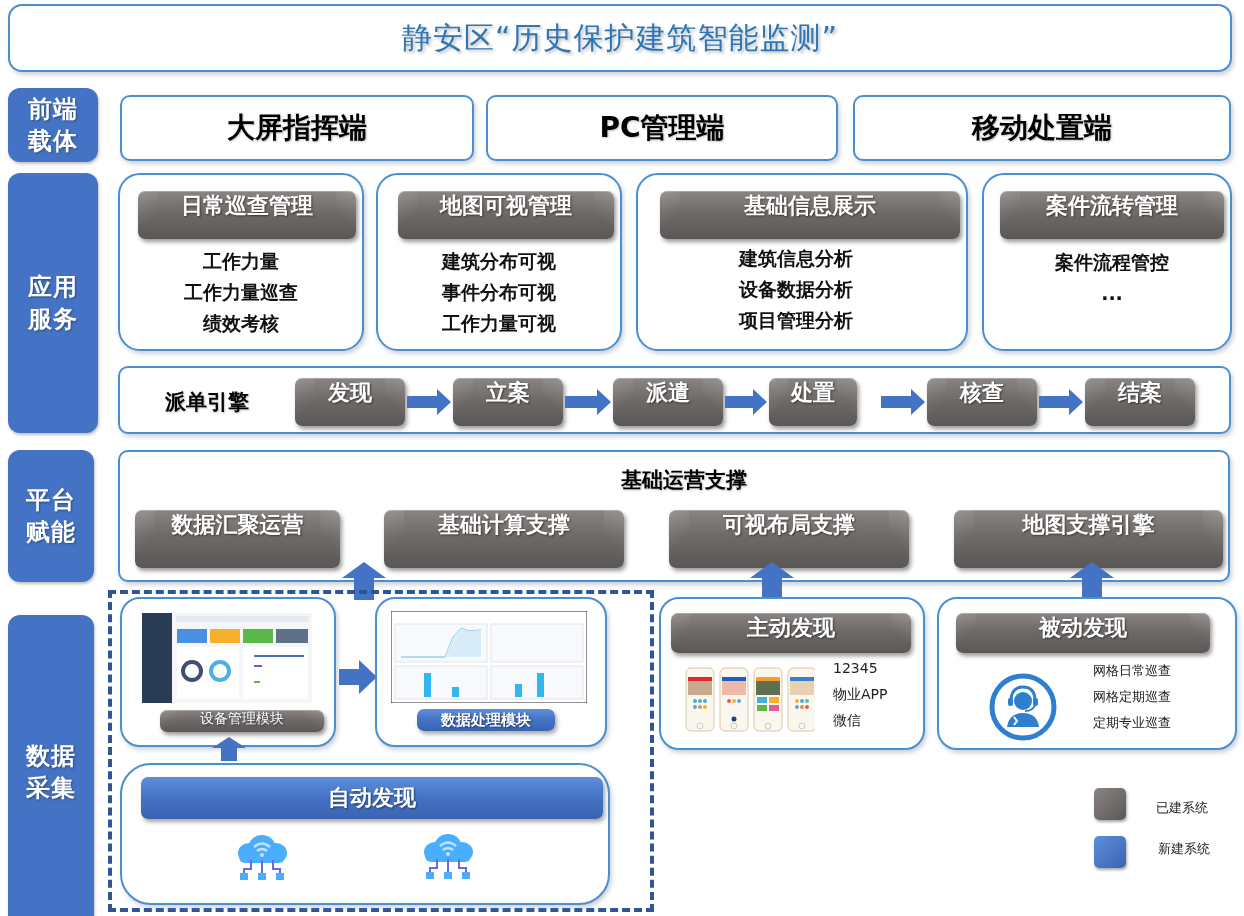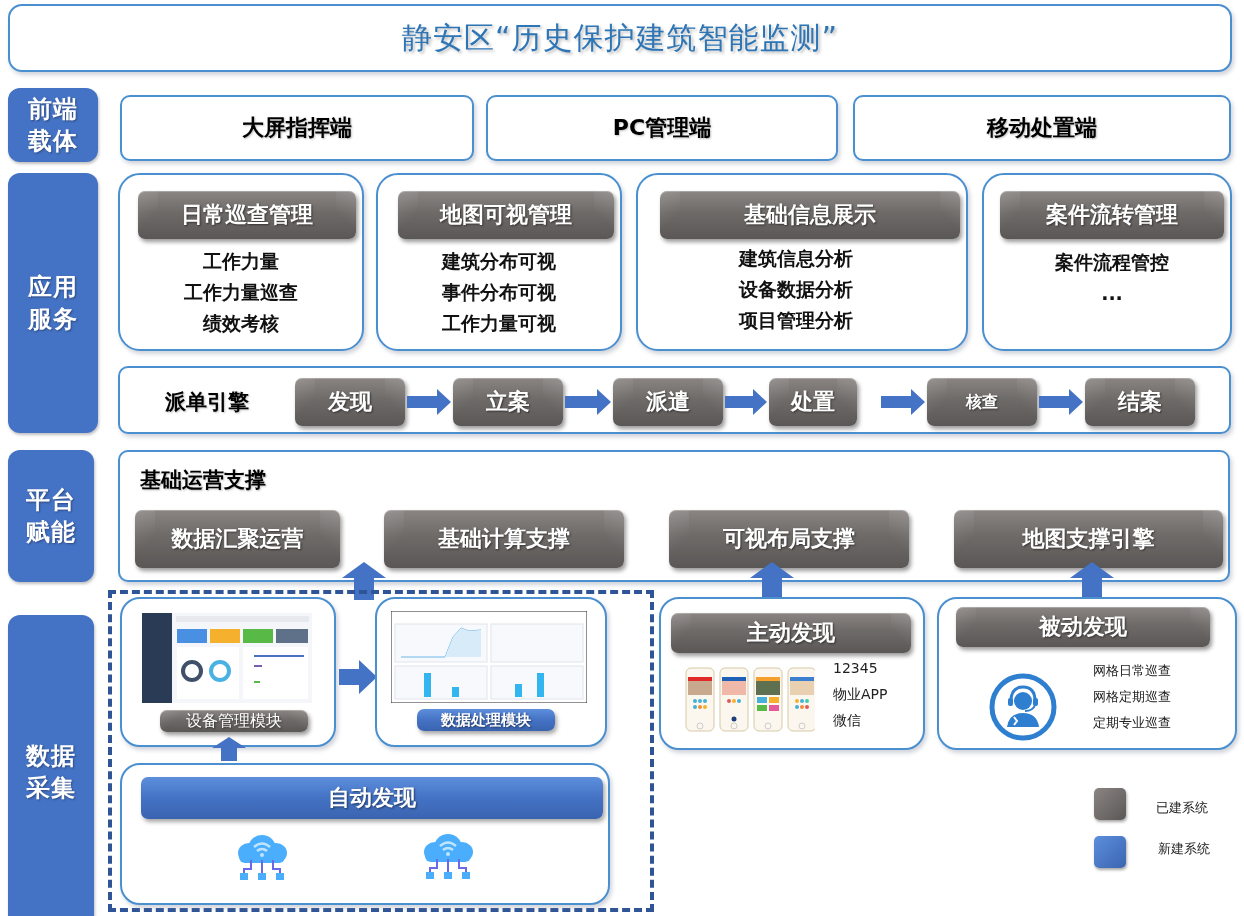--- a/index.html
+++ b/index.html
@@ -17,25 +17,25 @@
     background: #4472c4; border-radius: 12px; color: #fff; font-weight: bold;
     font-size: 24px; line-height: 32px; display: flex; align-items: center;
     justify-content: center; text-align: center; letter-spacing: 1px;
     text-shadow: 1px 1px 2px rgba(0,0,0,0.35);
     box-shadow: 1px 2px 3px rgba(0,0,0,0.25);
   }
   .title {
     color: #2e75b6; font-weight: normal; font-size: 30px; letter-spacing: 1px;
     text-shadow: 2px 2px 3px rgba(0,0,0,0.25);
   }
-  .front-text { font-weight: bold; font-size: 22px; color: #000; text-shadow: 1px 1px 2px rgba(0,0,0,0.25); }
+  .front-text { font-weight: bold; font-size: 28px; color: #000; text-shadow: 1px 1px 2px rgba(0,0,0,0.25); }
   .gbtn {
     background: linear-gradient(180deg, #8a8583 0%, #6e6a68 45%, #5b5756 100%);
     border-radius: 7px; color: #fff; font-weight: bold; display: flex;
-    align-items: center; justify-content: center;
+    justify-content: center;
     box-shadow: 2px 3px 4px rgba(0,0,0,0.4), inset 0 1px 0 rgba(255,255,255,0.25);
     text-shadow: 1px 1px 2px rgba(0,0,0,0.5); position: absolute; box-sizing: border-box;
     overflow: hidden;
   }
   .gbtn::before, .gbtn::after {
     content: ""; position: absolute; top: 0; bottom: 0; width: 20px;
   }
   .gbtn::before { left: 0; background: linear-gradient(135deg, rgba(255,255,255,0.12) 0%, rgba(0,0,0,0) 60%); }
   .gbtn::after { right: 0; background: linear-gradient(225deg, rgba(255,255,255,0.12) 0%, rgba(0,0,0,0) 60%); }
   .bbtn {
@@ -145,33 +145,33 @@
     </div>
     <svg class="abs" width="42" height="26" style="left: 725px; top: 389px;">
       <polygon points="0,7 28,7 28,0 42,13 28,26 28,19 0,19" fill="#4472c4"></polygon>
     </svg>
     <div class="gbtn" style="left: 769px; top: 378px; width: 88px; height: 48px; font-size: 22px;">
       <span>处置</span>
     </div>
     <svg class="abs" width="44" height="26" style="left: 881px; top: 389px;">
       <polygon points="0,7 30,7 30,0 44,13 30,26 30,19 0,19" fill="#4472c4"></polygon>
     </svg>
-    <div class="gbtn" style="left: 927px; top: 378px; width: 110px; height: 48px; font-size: 16px;">
+    <div class="gbtn" style="left: 927px; top: 378px; width: 110px; height: 48px; font-size: 22px;">
       <span>核查</span>
     </div>
     <svg class="abs" width="44" height="26" style="left: 1039px; top: 389px;">
       <polygon points="0,7 30,7 30,0 44,13 30,26 30,19 0,19" fill="#4472c4"></polygon>
     </svg>
     <div class="gbtn" style="left: 1085px; top: 378px; width: 110px; height: 48px; font-size: 22px;">
       <span>结案</span>
     </div>
   </div>
 
 <div class="abs frame frame-sm" style="left:118px;top:450px;width:1112px;height:132px;">
-  <div class="abs front-text" style="left:0;top:14px;width:1108px;font-size:21px;padding-left:20px;">基础运营支撑</div>
+  <div class="abs front-text" style="left:0;top:14px;width:1108px;text-align:center;font-size:21px;padding-left:20px;">基础运营支撑</div>
 </div>
 <div class="gbtn" style="left:135px;top:510px;width:205px;height:58px;font-size:22px;">
     <span>数据汇聚运营</span>
   </div>
 <div class="gbtn" style="left:384px;top:510px;width:240px;height:58px;font-size:22px;">
     <span>基础计算支撑</span>
   </div>
 <div class="gbtn" style="left:669px;top:510px;width:240px;height:58px;font-size:22px;">
     <span>可视布局支撑</span>
   </div>
@@ -201,21 +201,21 @@
     <rect x="101" y="16" width="30" height="14" fill="#58b947"></rect>
     <rect x="134" y="16" width="32" height="14" fill="#5f7189"></rect>
     <rect x="35" y="34" width="62" height="52" fill="#ffffff"></rect>
     <circle cx="50" cy="58" r="9" fill="none" stroke="#3f5168" stroke-width="4"></circle>
     <circle cx="78" cy="58" r="9" fill="none" stroke="#4ab1e3" stroke-width="4"></circle>
     <rect x="101" y="34" width="65" height="52" fill="#ffffff"></rect>
     <rect x="112" y="42" width="50" height="2" fill="#4a70c0"></rect>
     <rect x="112" y="52" width="8" height="2" fill="#7b5ab0"></rect>
     <rect x="112" y="68" width="6" height="2" fill="#58b947"></rect>
   </svg>
-  <div class="gbtn" style="left:38px;top:111px;width:148px;height:22px;font-size:16px;font-weight:normal;">
+  <div class="gbtn" style="left:38px;top:111px;width:164px;height:22px;font-size:14px;font-weight:normal;">
       <span>设备管理模块</span>
     </div>
 </div>
 
 <svg class="abs" style="left:339px;top:660px;" width="38" height="34">
     <polygon points="0,9 20,9 20,0 38,17 20,34 20,25 0,25" fill="#4472c4"></polygon>
   </svg>
 
 <div class="abs frame" style="left:375px;top:597px;width:232px;height:150px;border-radius:20px;">
   <svg class="abs" style="left:14px;top:12px;" width="196" height="92">
@@ -233,21 +233,21 @@
   </svg>
   <div class="bbtn" style="left:40px;top:110px;width:138px;height:22px;font-size:15px;">
       <span>数据处理模块</span>
     </div>
 </div>
 
 <svg class="abs" style="left:212px;top:737px;" width="34" height="24">
     <polygon points="17,0 34,11 25,11 25,24 9,24 9,11 0,11" fill="#4472c4"></polygon>
   </svg>
 
-<div class="abs frame" style="left:120px;top:763px;width:490px;height:142px;border-radius:20px;">
+<div class="abs frame" style="left:120px;top:763px;width:490px;height:142px;border-radius:31px;">
   <div class="bbtn" style="left:19px;top:12px;width:462px;height:42px;font-size:22px;">
       <span>自动发现</span>
     </div>
   <svg class="abs" style="left:110px;top:62px;" width="60" height="54">
     <ellipse cx="30" cy="22" rx="14" ry="14" fill="#4aaefc"></ellipse>
     <ellipse cx="17" cy="26" rx="11" ry="10" fill="#4aaefc"></ellipse>
     <ellipse cx="44" cy="26" rx="11" ry="10" fill="#4aaefc"></ellipse>
     <rect x="7" y="24" width="46" height="12" rx="6" fill="#4aaefc"></rect>
     <path d="M22,20 Q30,13 38,20" stroke="#bfe4ff" stroke-width="2.5" fill="none"></path>
     <path d="M25,24 Q30,20 35,24" stroke="#bfe4ff" stroke-width="2.5" fill="none"></path>
@@ -327,21 +327,21 @@
     </g>
   </svg>
   <div class="abs small-text" style="left:172px;top:56px;">
     <div>12345</div>
     <div>物业APP</div>
     <div>微信</div>
   </div>
 </div>
 
 <div class="abs frame" style="left:937px;top:597px;width:300px;height:153px;border-radius:20px;">
-  <div class="gbtn" style="left:17px;top:8px;width:254px;height:40px;font-size:22px;">
+  <div class="gbtn" style="left:17px;top:14px;width:254px;height:40px;font-size:22px;">
       <span>被动发现</span>
     </div>
   <svg class="abs" style="left:48px;top:72px;" width="72" height="72">
     <circle cx="36" cy="36" r="31" fill="none" stroke="#2f7fd0" stroke-width="5"></circle>
     <circle cx="36" cy="30" r="9" fill="#2f7fd0"></circle>
     <path d="M24,30 Q24,16 36,16 Q48,16 48,30" fill="none" stroke="#2f7fd0" stroke-width="3"></path>
     <rect x="21" y="27" width="5" height="8" rx="2" fill="#2f7fd0"></rect>
     <rect x="46" y="27" width="5" height="8" rx="2" fill="#2f7fd0"></rect>
     <path d="M48,34 Q46,40 38,40" fill="none" stroke="#2f7fd0" stroke-width="2"></path>
     <path d="M20,56 Q22,42 36,42 Q50,42 52,56 Z" fill="#2f7fd0"></path>

